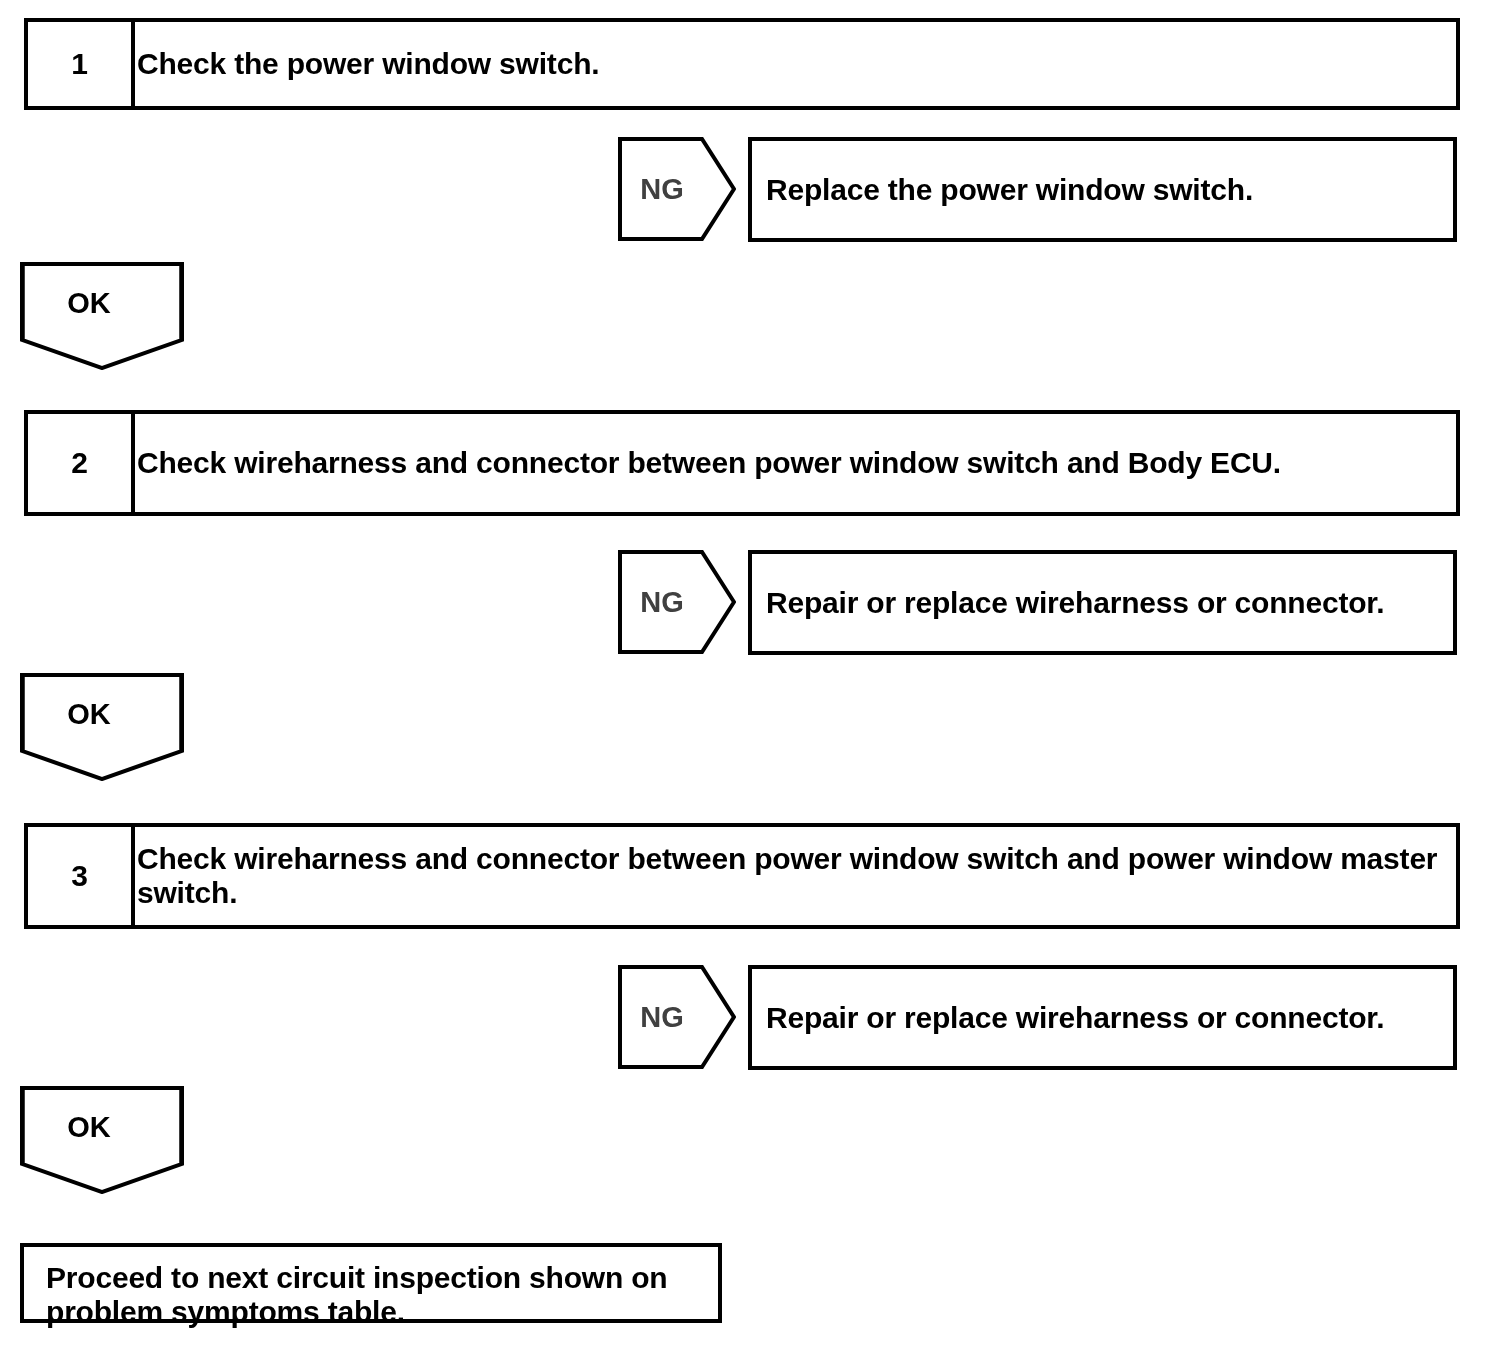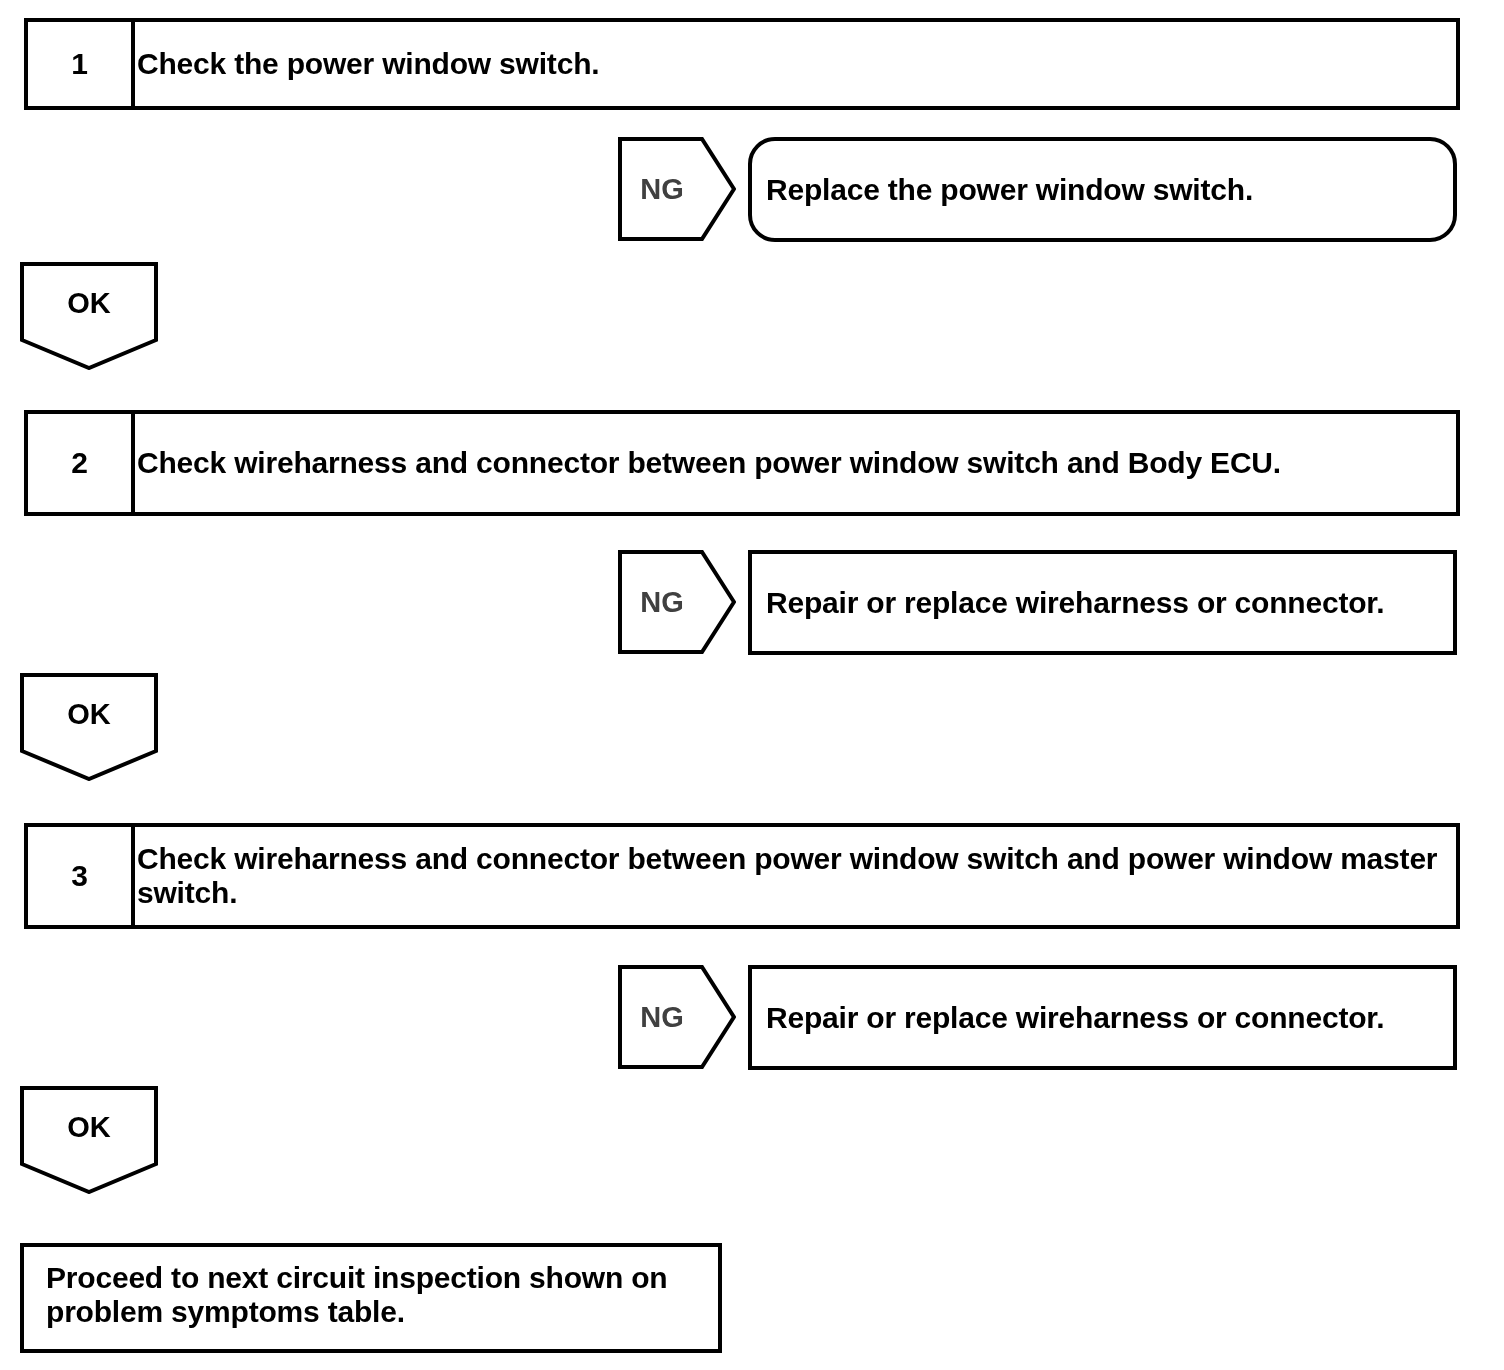--- a/index.html
+++ b/index.html
@@ -95,21 +95,21 @@
     font-size: 30px;
     font-weight: bold;
     color: #000000;
     line-height: 1.12;
     letter-spacing: -0.2px;
   }
 
   
   .ok-arrow {
     position: absolute;
-    width: 138px;
+    width: 164px;
     height: 108px;
   }
   .ok-arrow svg {
     position: absolute;
     inset: 0;
     width: 100%;
     height: 100%;
     display: block;
   }
   .ok-label {
@@ -149,21 +149,21 @@
     <div class="step-num">1</div>
     <div class="step-text">Check the power window switch.</div>
   </div>
 
   <div class="ng-arrow" style="left:618px; top:137px;">
     <svg viewBox="0 0 118 104" preserveAspectRatio="none">
       <polygon points="2,2 84,2 116,52 84,102 2,102" fill="#ffffff" stroke="#000000" stroke-width="4"></polygon>
     </svg>
     <div class="ng-label">NG</div>
   </div>
-  <div class="result-box" style="left:748px; top:137px; width:709px; height:105px;border-radius:27px;">Replace the power window switch.</div>
+  <div class="result-box" style="left:748px; top:137px; width:709px; height:105px;">Replace the power window switch.</div>
 
   <div class="ok-arrow" style="left:20px; top:262px;">
     <svg viewBox="0 0 138 108" preserveAspectRatio="none">
       <polygon points="2,2 136,2 136,78 69,106 2,78" fill="#ffffff" stroke="#000000" stroke-width="4"></polygon>
     </svg>
     <div class="ok-label">OK</div>
   </div>
 
   <div class="step-box" style="left:24px; top:410px; width:1436px; height:106px;">
     <div class="step-num">2</div>
@@ -198,15 +198,15 @@
   </div>
   <div class="result-box" style="left:748px; top:965px; width:709px; height:105px;">Repair or replace wireharness or connector.</div>
 
   <div class="ok-arrow" style="left:20px; top:1086px;">
     <svg viewBox="0 0 138 108" preserveAspectRatio="none">
       <polygon points="2,2 136,2 136,78 69,106 2,78" fill="#ffffff" stroke="#000000" stroke-width="4"></polygon>
     </svg>
     <div class="ok-label">OK</div>
   </div>
 
-  <div class="final-box" style="left:20px; top:1243px; width:702px; height:110px;">Proceed to next circuit inspection shown on problem symptoms table.</div>
+  <div class="final-box" style="left:20px; top:1243px; width:702px; height:80px;">Proceed to next circuit inspection shown on problem symptoms table.</div>
 
 </div>
 
 </body></html>

